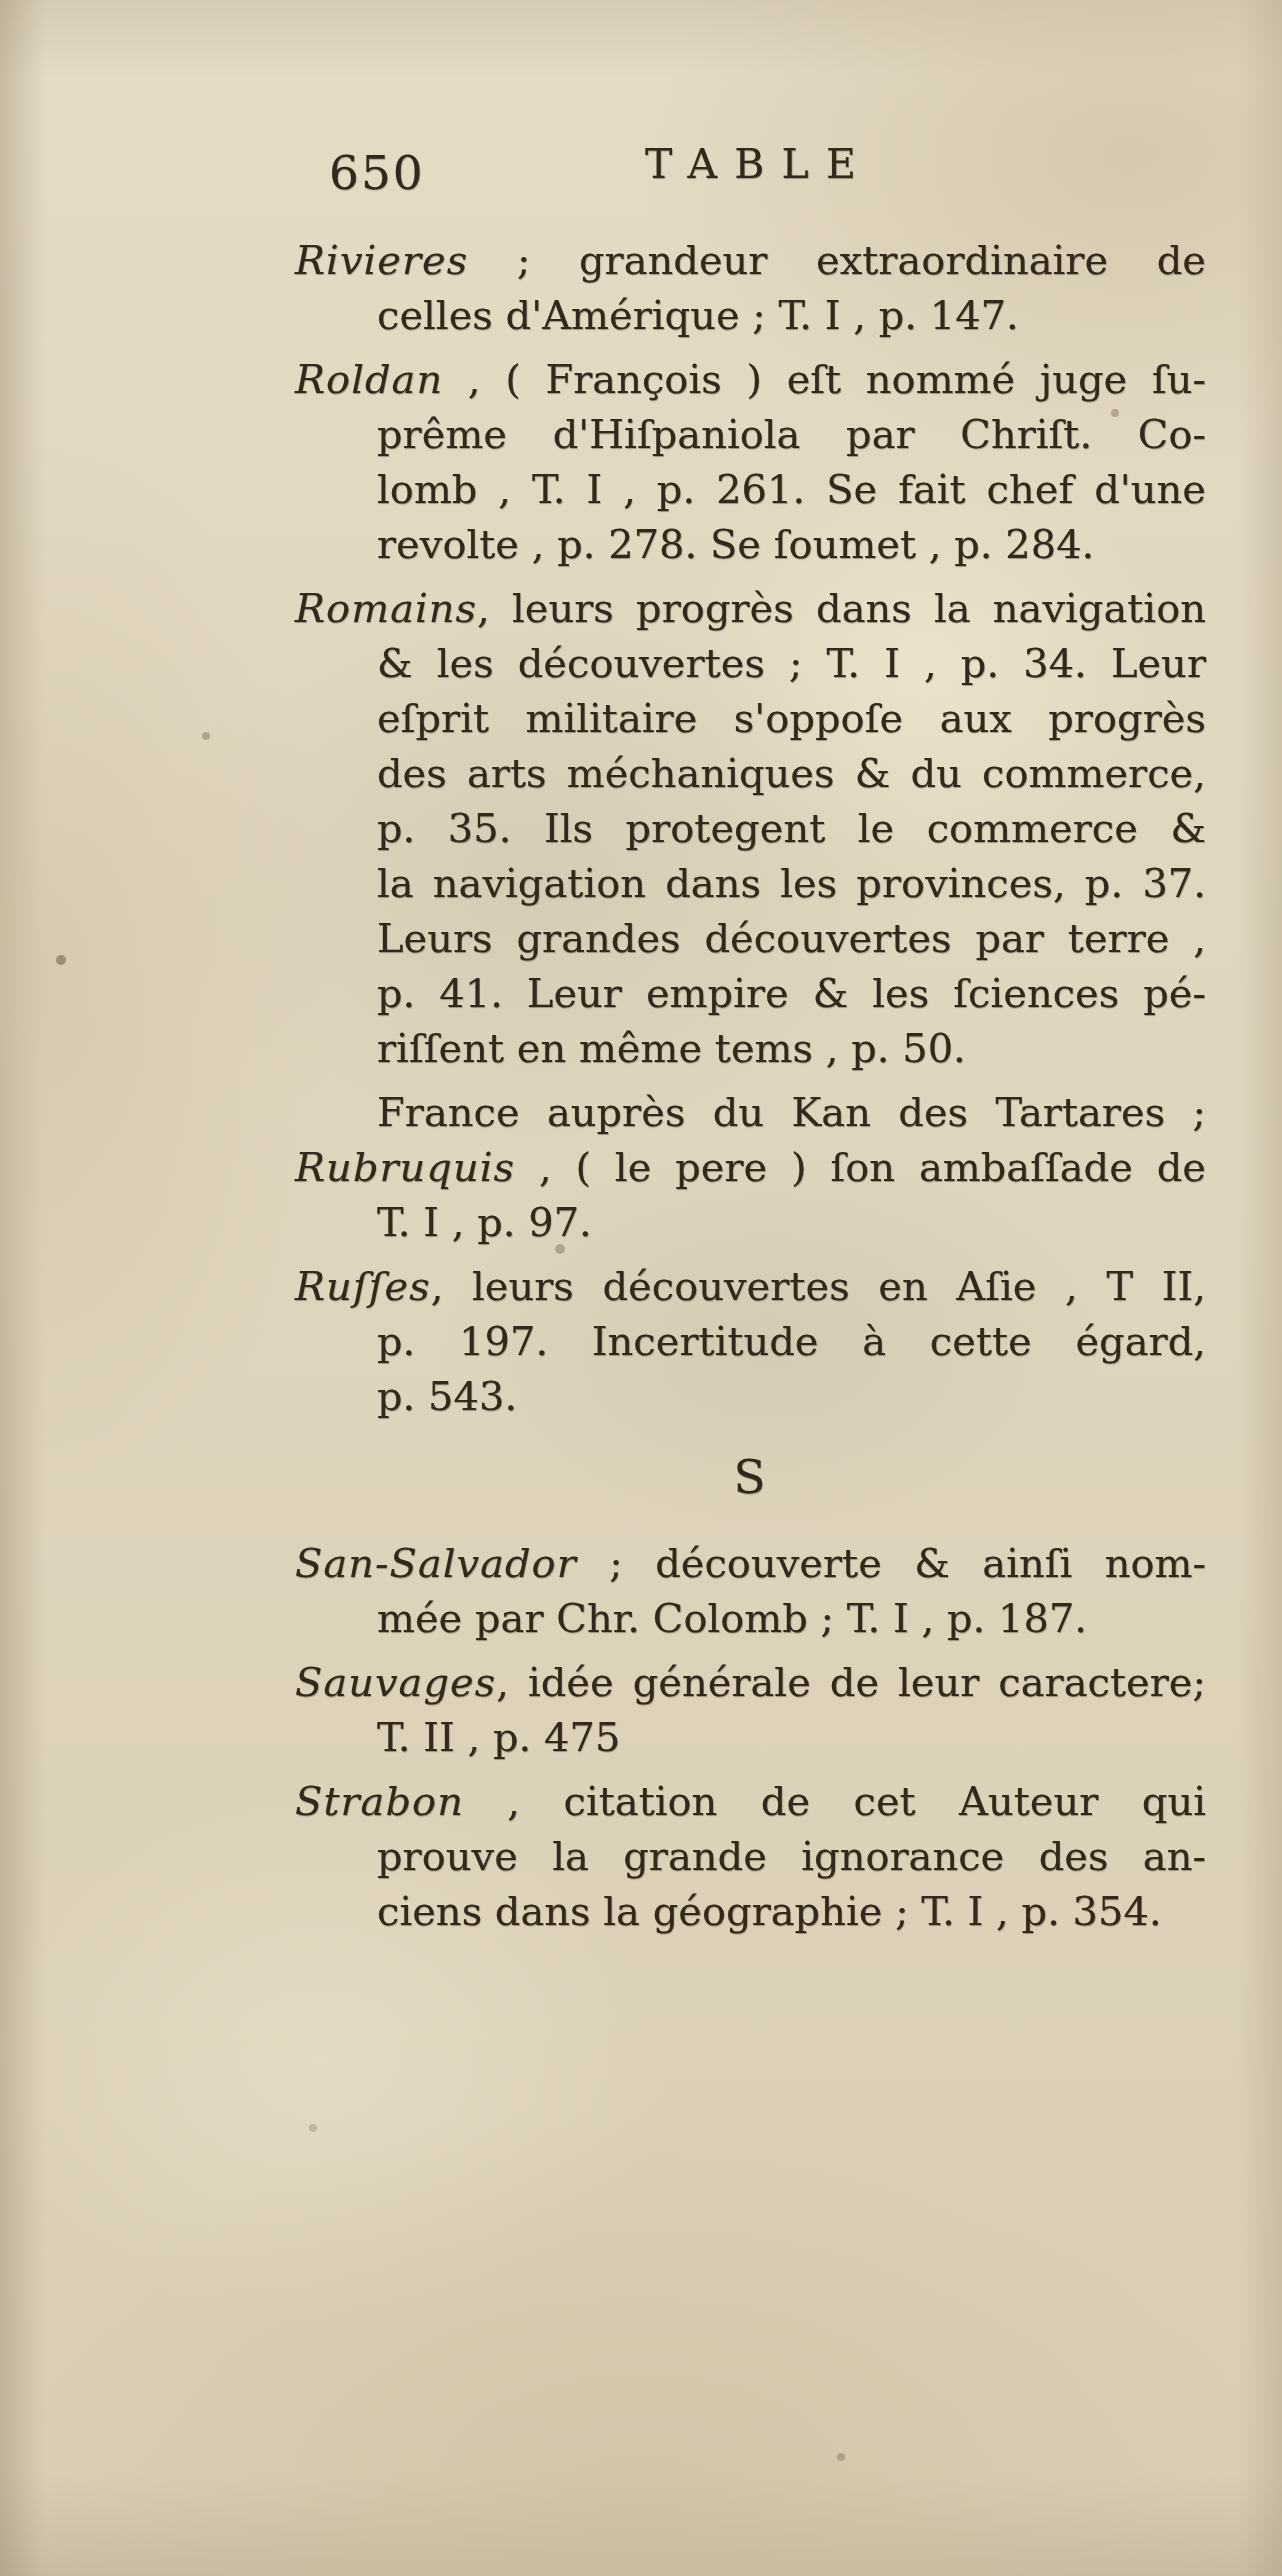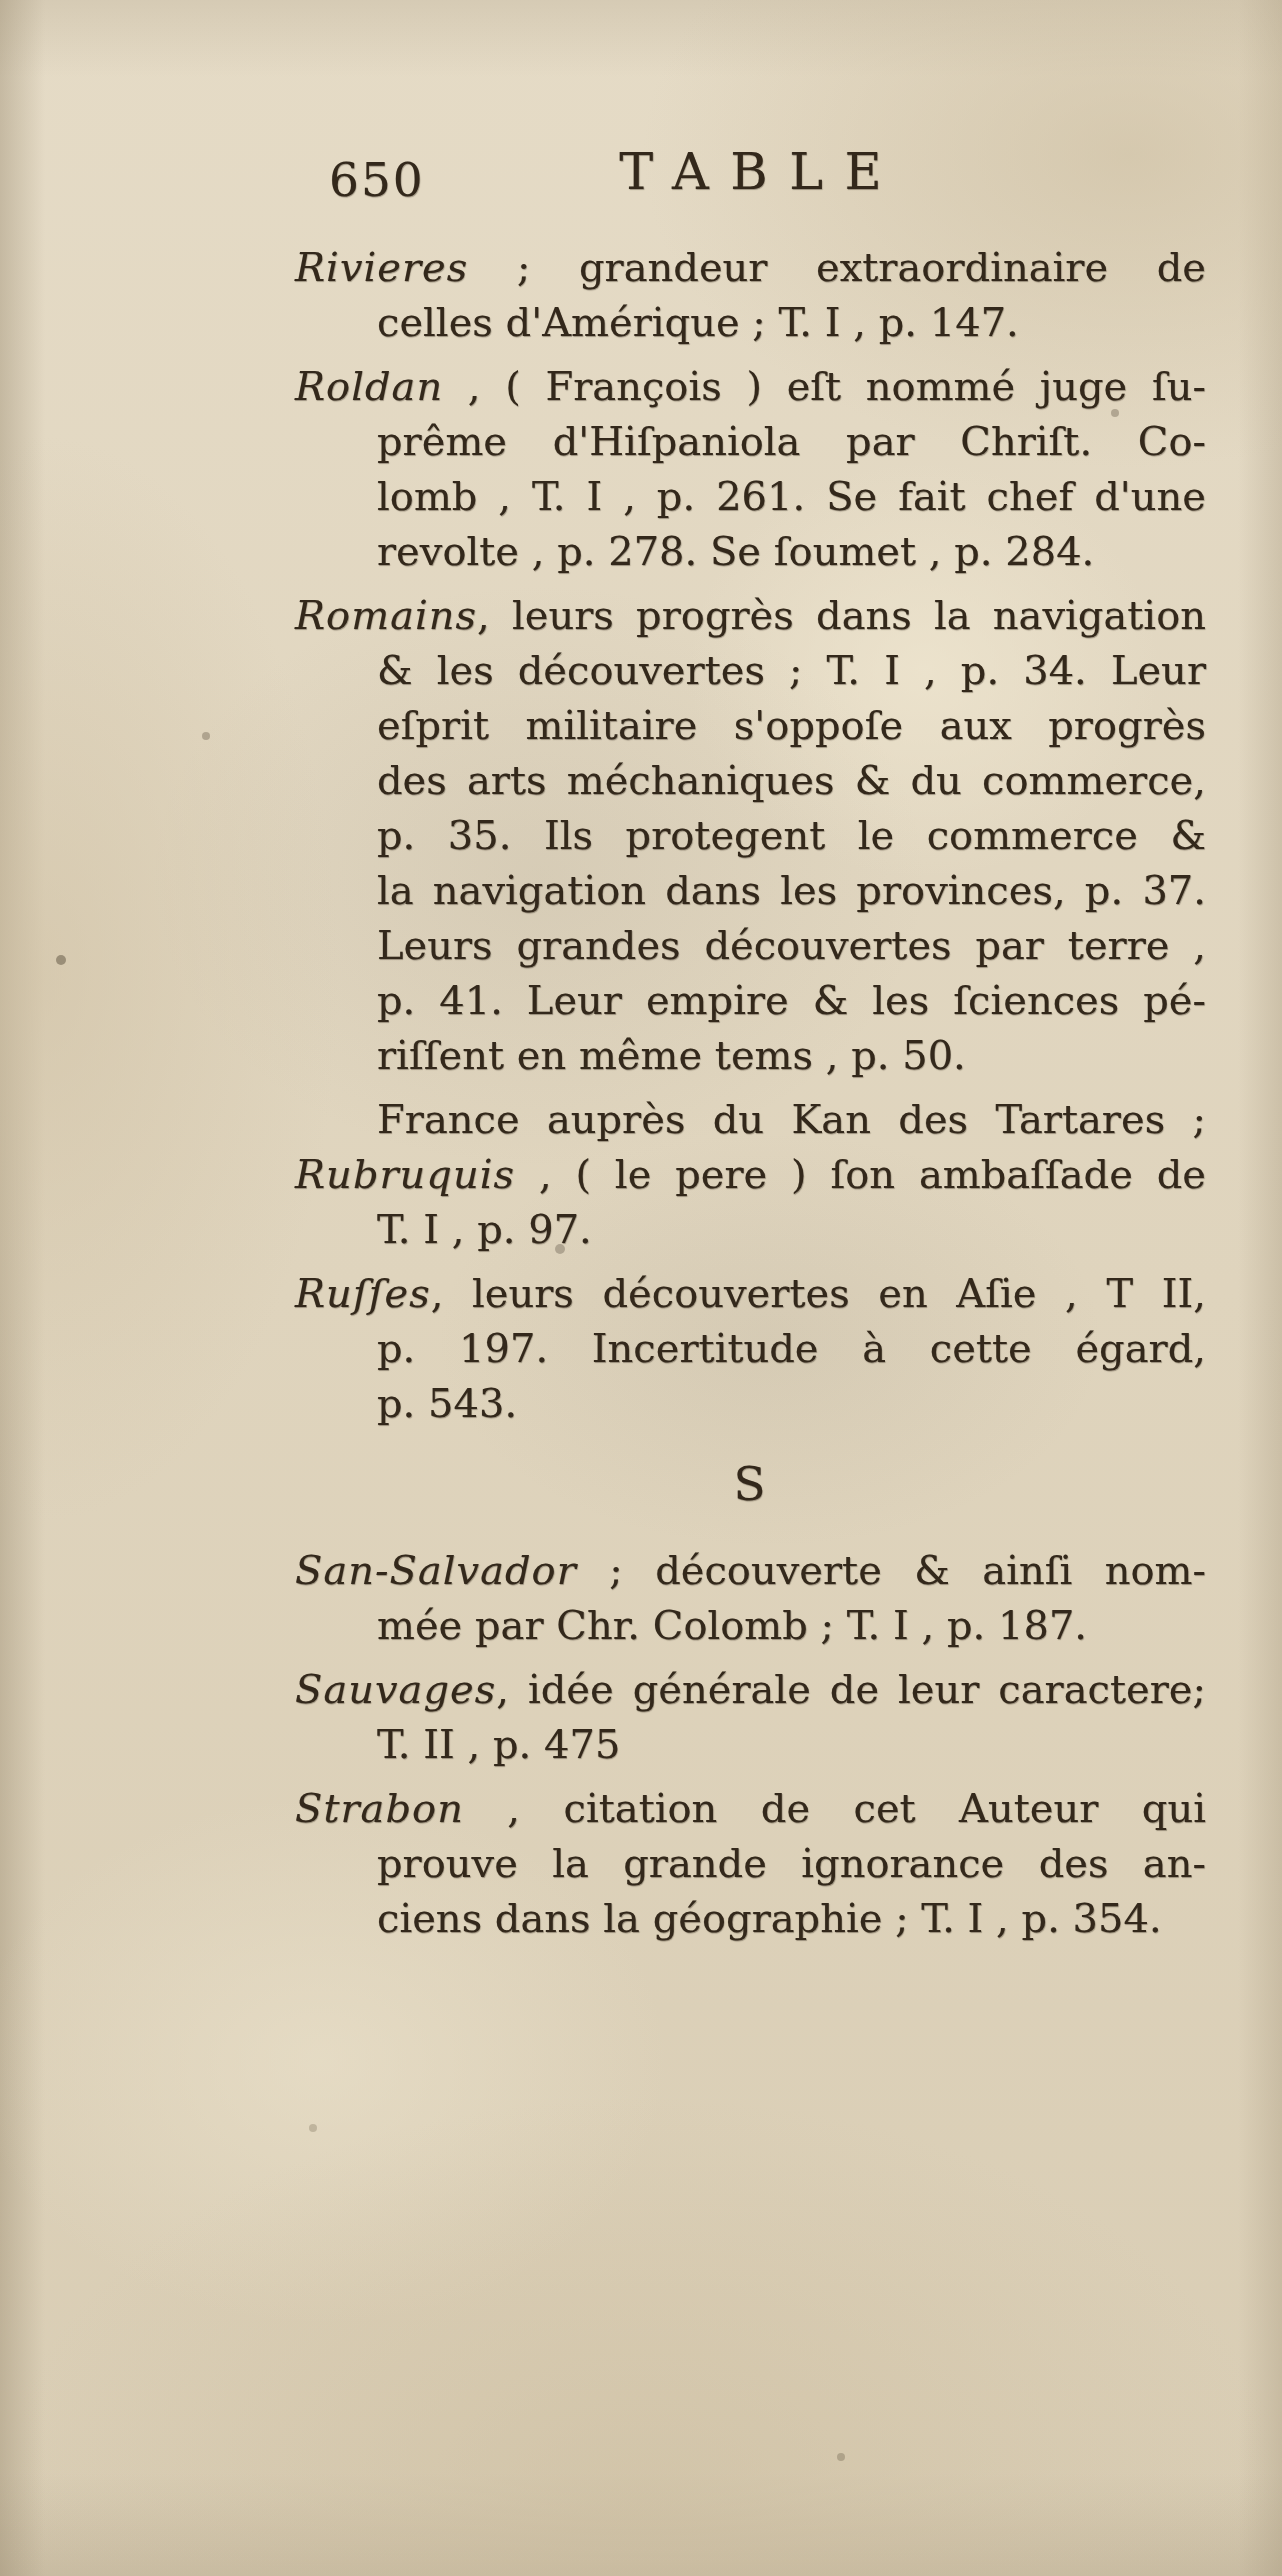--- a/index.html
+++ b/index.html
@@ -33,41 +33,41 @@
     box-shadow:
       58px 957px 0 2px rgba(80,68,52,.45),
       203px 733px 0 1px rgba(90,78,60,.35),
       557px 1246px 0 2px rgba(70,60,46,.30),
       1112px 410px 0 1px rgba(90,78,60,.35),
       838px 2454px 0 1px rgba(90,78,60,.30),
       310px 2125px 0 1px rgba(100,88,68,.28);
     background:transparent;}
   .column{
     position:absolute;
-    left:295px; top:144px;
+    left:295px; top:137px;
     width:911px;
     color:var(--ink);
     font-size:40px;
     line-height:55px;
     text-shadow:0.6px 0.7px 0.9px rgba(47,36,24,.38), -0.3px 0 0.4px rgba(47,36,24,.22);
   }
   .running-head{
     position:relative;
     height:74px;
     margin-bottom:22px;
   }
   .folio{
     position:absolute;left:34px;top:8px;
     font-size:47px;
     letter-spacing:2px;
   }
   .running-title{
     position:absolute;left:50%;top:0;
     transform:translateX(-50%);
-    font-size:51px;
+    font-size:41px;
     letter-spacing:0.42em;
     padding-left:0.42em; 
     white-space:nowrap;
   }
   .entry{margin-bottom:9px;}
   .line{text-align:left;}
   .line.just{text-align:justify;text-align-last:justify;}
   .line.cont{padding-left:82px;}
   .head{font-style:italic;letter-spacing:1px;margin-top:36px;}
   .section-heading{

